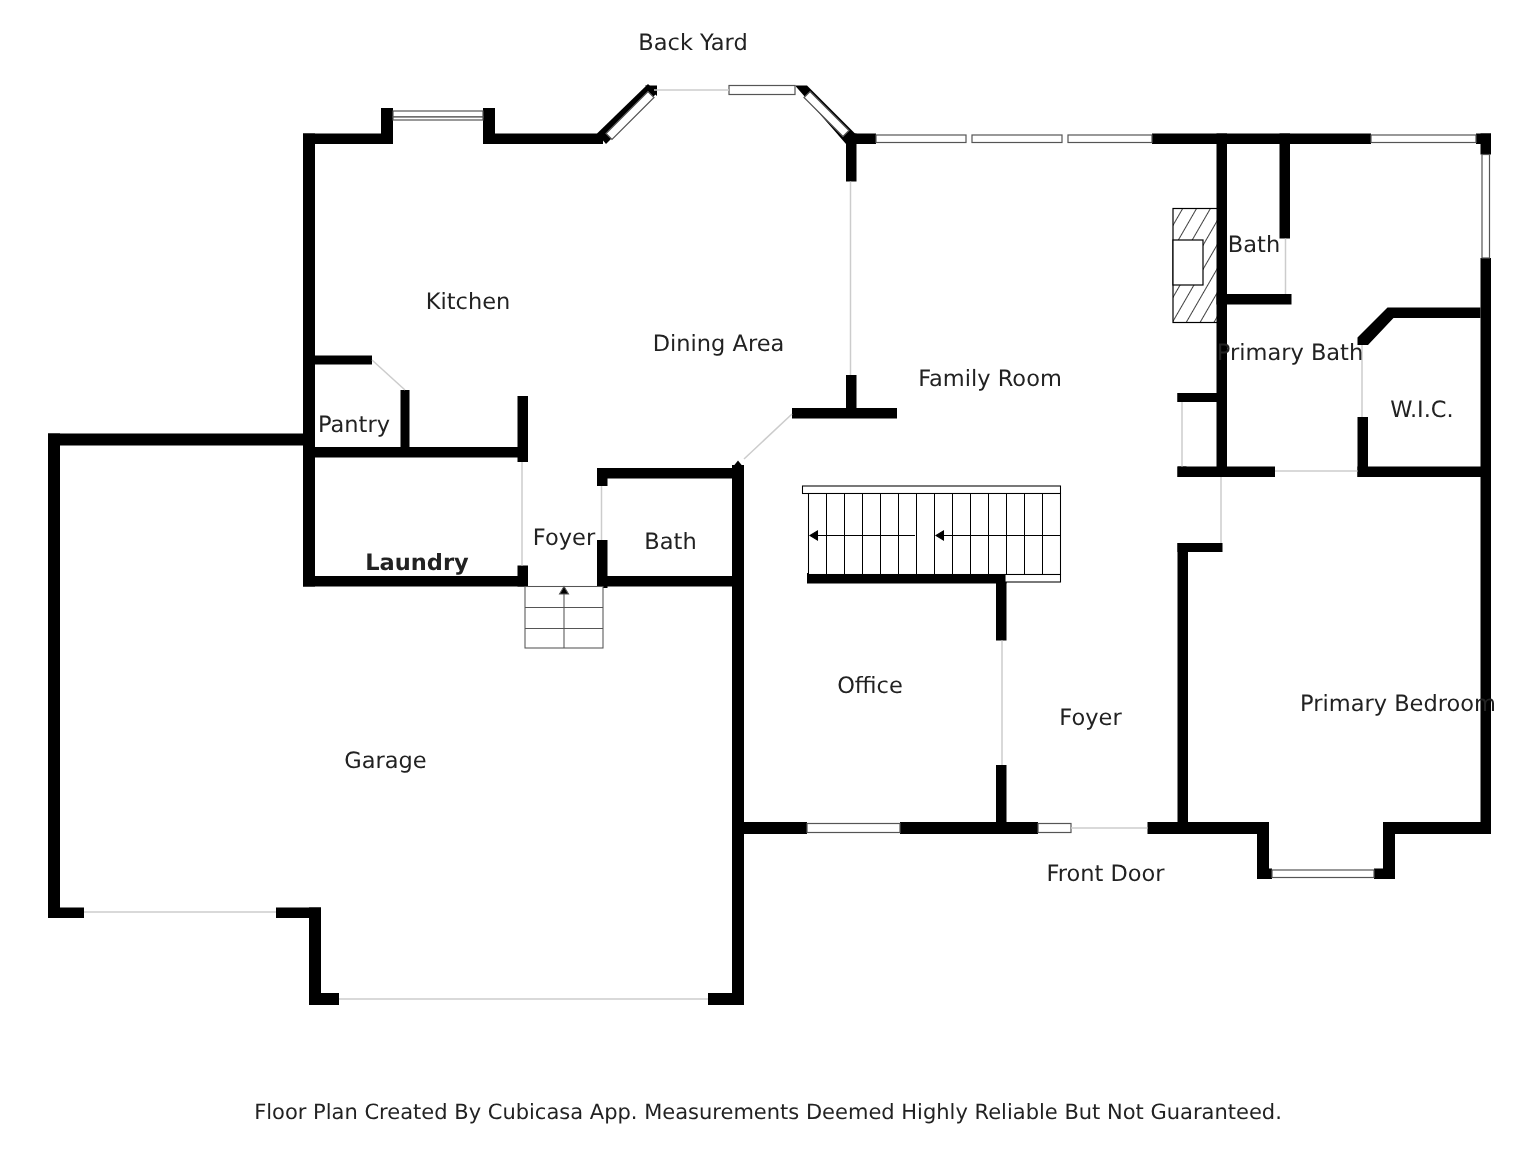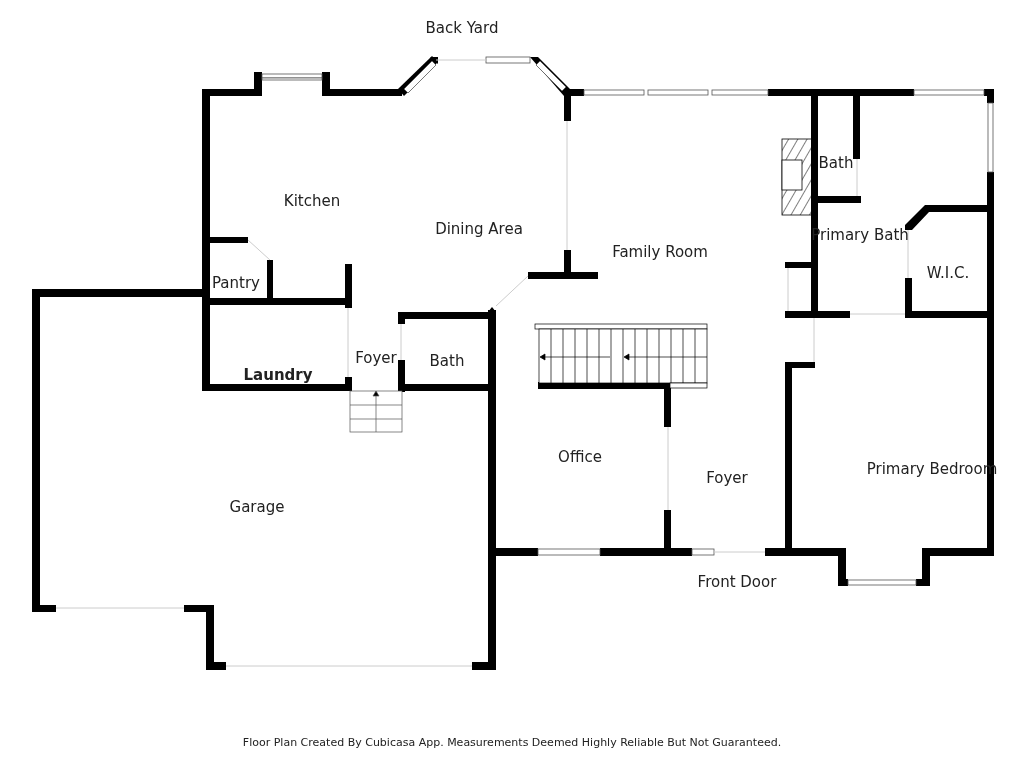--- a/index.html
+++ b/index.html
@@ -1,19 +1,19 @@
 <!DOCTYPE html>
 <html><head>
 <meta charset="utf-8">
 <style>
   html, body { margin:0; padding:0; background:#ffffff; }
   body { width:1024px; height:768px; position:relative; overflow:hidden; font-family:"DejaVu Sans", sans-serif; }
   #plan { position:absolute; left:0; top:0; width:1024px; height:768px; }
   .lbl { position:absolute; font-size:15px; color:#222; white-space:nowrap; transform:translate(-50%,-50%); }
-  .footer { position:absolute; left:512px; top:742px; transform:translate(-50%,-50%); font-size:11px; color:#222; white-space:nowrap; }
+  .footer { position:absolute; left:512px; top:742px; transform:translate(-50%,-50%); font-size:14px; color:#222; white-space:nowrap; }
 </style>
 </head>
 <body>
 
 <svg id="plan" viewBox="0 0 1024 768" xmlns="http://www.w3.org/2000/svg">
   <defs>
     <pattern id="hatch" patternUnits="userSpaceOnUse" width="8" height="8" patternTransform="rotate(30)">
       <line x1="0" y1="0" x2="0" y2="8" stroke="#000" stroke-width="1"></line>
     </pattern>
   </defs>

